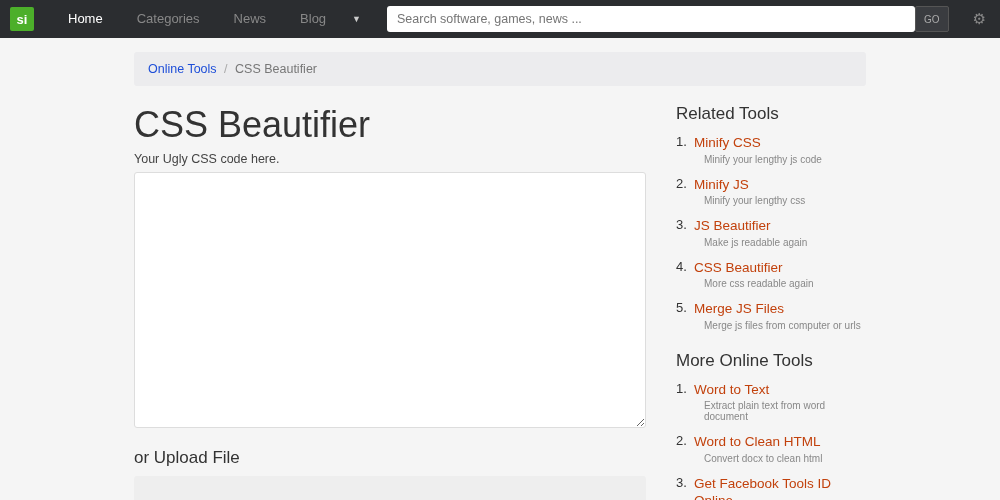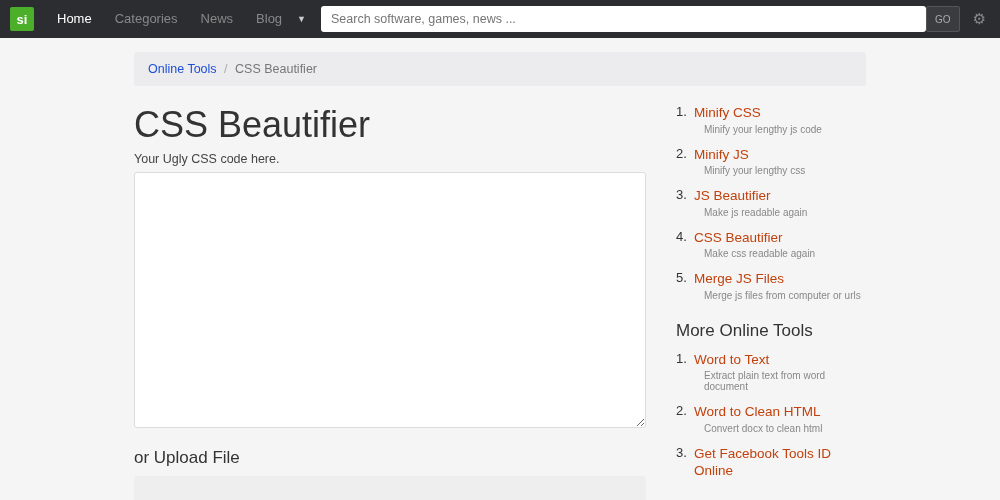--- a/index.html
+++ b/index.html
@@ -1,19 +1,19 @@
 <!DOCTYPE html>
 <html><head>
   <meta charset="utf-8">
   <style>
     * { margin: 0; padding: 0; box-sizing: border-box; }
     body { font-family: -apple-system, BlinkMacSystemFont, "Segoe UI", Helvetica, Arial, sans-serif; background: #f5f5f5; color: #333; }
     
     
-    .topnav { background: #2b2d30; height: 38px; display: flex; align-items: center; padding: 0 10px; gap: 1px; }
+    .topnav { background: #2b2d30; height: 38px; display: flex; align-items: center; padding: 0 10px; gap: 12px; }
     .logo { width: 24px; height: 24px; background: #4caf2a; color: #fff; font-weight: bold; font-size: 13px; display: flex; align-items: center; justify-content: center; border-radius: 2px; margin-right: 8px; }
     .nav-link { color: #888; font-size: 13px; padding: 16px 8px; cursor: pointer; line-height: 38px; margin-left: 6px; }
     .nav-link.active { color: #fff; }
     .nav-caret { color: #ccc; font-size: 9px; padding: 0 6px; cursor: pointer; }
     .search-wrap { flex: 1; display: flex; align-items: flex-start; margin: 0 8px; }
     .search-input { flex: 1; height: 26px; border: none; border-radius: 3px; padding: 0 10px; font-size: 12.5px; background: #fff; color: #555; outline: none; }
     .go-btn { height: 26px; background: #3a3c40; color: #aaa; border: 1px solid #555; font-size: 10px; padding: 0 8px; border-radius: 2px; cursor: pointer; }
     .gear { color: #888; font-size: 15px; cursor: pointer; padding: 0 4px; }
     
     
@@ -76,20 +76,21 @@
     <div class="main">
       <h1>CSS Beautifier</h1>
       <div class="label-text">Your Ugly CSS code here.</div>
       <textarea style=""></textarea>
       <div class="upload-label">or Upload File</div>
       <div class="dropzone">Drop file or click to browse</div>
     </div>
 
     <div class="sidebar">
       <div class="sidebar-section">
+        <h3>Related Tools</h3>
         <ol class="tool-list">
           <li class="tool-item">
               <span class="tool-num">1.</span>
               <div class="tool-body">
                 <div class="tool-title">Minify CSS</div>
                 <div class="tool-desc">Minify your lengthy js code</div>
               </div>
             </li>
           <li class="tool-item">
               <span class="tool-num">2.</span>
@@ -102,21 +103,21 @@
               <span class="tool-num">3.</span>
               <div class="tool-body">
                 <div class="tool-title">JS Beautifier</div>
                 <div class="tool-desc">Make js readable again</div>
               </div>
             </li>
           <li class="tool-item">
               <span class="tool-num">4.</span>
               <div class="tool-body">
                 <div class="tool-title">CSS Beautifier</div>
-                <div class="tool-desc">Make css readable again</div>
+                <div class="tool-desc">More css readable again</div>
               </div>
             </li>
           <li class="tool-item">
               <span class="tool-num">5.</span>
               <div class="tool-body">
                 <div class="tool-title">Merge JS Files</div>
                 <div class="tool-desc">Merge js files from computer or urls</div>
               </div>
             </li>
         </ol>

